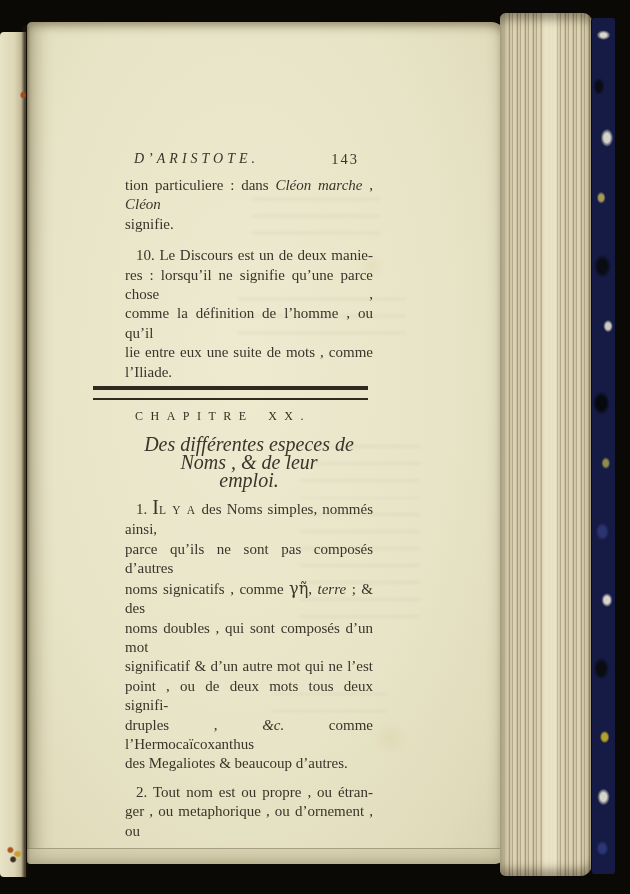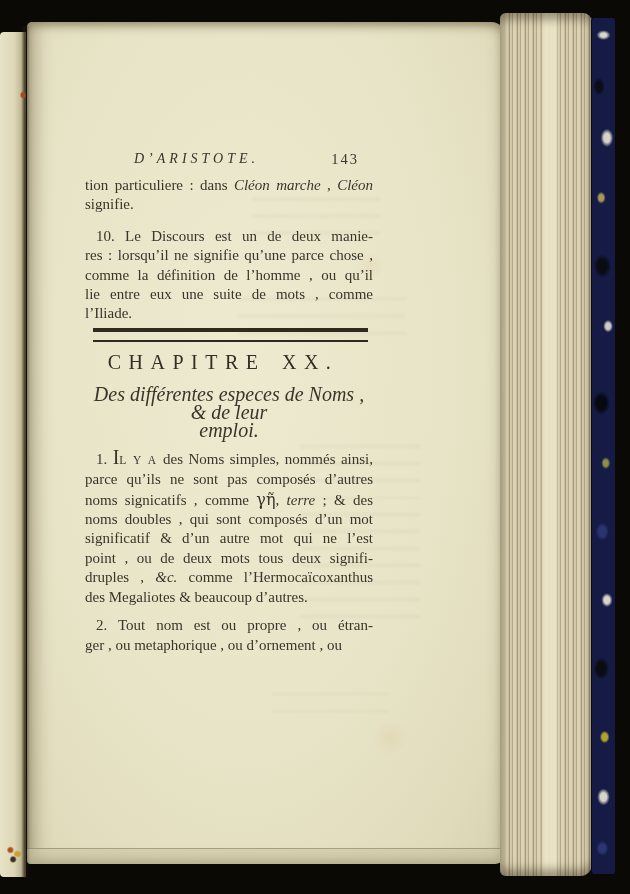--- a/index.html
+++ b/index.html
@@ -89,32 +89,32 @@
   .smudge.s1 { left:252px; top:190px; width:128px; height:44px; }
   .smudge.s2 { left:238px; top:292px; width:168px; height:42px; }
   .smudge.s3 { left:300px; top:432px; width:120px; height:186px; opacity:.35; }
   .smudge.s4 { left:272px; top:688px; width:116px; height:24px; opacity:.45; }
 
   
   .text-block { position:absolute; left:85px; top:149px; width:288px; z-index:5; color:#39352a; }
   .running-header { position:relative; height:24px; font-size:14px; }
   .header-title { position:absolute; left:49px; top:2px; font-style:italic; letter-spacing:4px; white-space:nowrap; }
   .page-number { position:absolute; right:14px; top:2px; font-size:14.5px; letter-spacing:2px; }
-  .para { font-size:15px; line-height:19.4px; }
+  .para { font-size:15px; line-height:19.4px;margin-left:40px; }
   .p-cont { margin-top:3px; }
   .p-10 { margin-top:12px; }
   .p-1 { margin-top:9px; }
   .p-2 { margin-top:9px; }
   .line { text-align:justify; text-align-last:justify; }
   .para .line:last-child { text-align-last:left; }
   .indent .line:first-child { text-indent:11px; }
   .rule { margin:4px 0 0 8px; width:275px; height:8px; box-sizing:content-box;
           border-top:4.5px solid #2d2a20; border-bottom:2.5px solid #2d2a20; }
   .chap-heading { margin-top:9px; text-align:center; padding-right:12px;
-                  font-size:20px; letter-spacing:7.5px; word-spacing:4px; color:#332f25; white-space:nowrap; }
+                  font-size:12px; letter-spacing:7.5px; word-spacing:4px; color:#332f25; white-space:nowrap; }
   .subtitle { margin-top:11px; font-style:italic; font-size:20px; line-height:18px; }
   .subtitle .line, .subtitle .line:last-child { text-align:center; text-align-last:center; }
   .i  { font-style:italic; }
   .sc { font-size:11.5px; letter-spacing:1.5px; }
   .lg { font-size:20px; }
   .g  { font-family:"DejaVu Serif",serif; font-size:16px; }
 </style>
 </head>
 <body>
 

